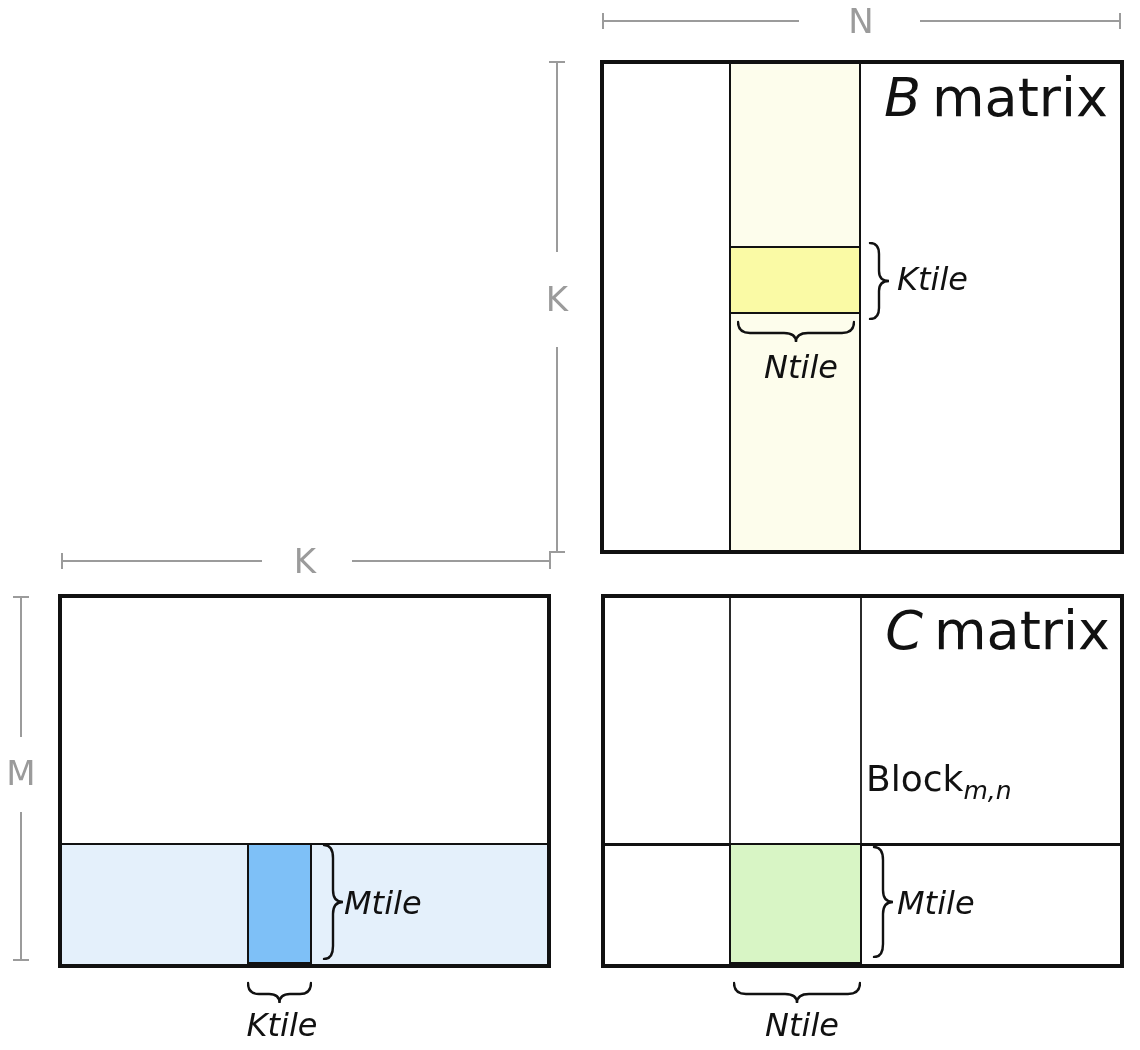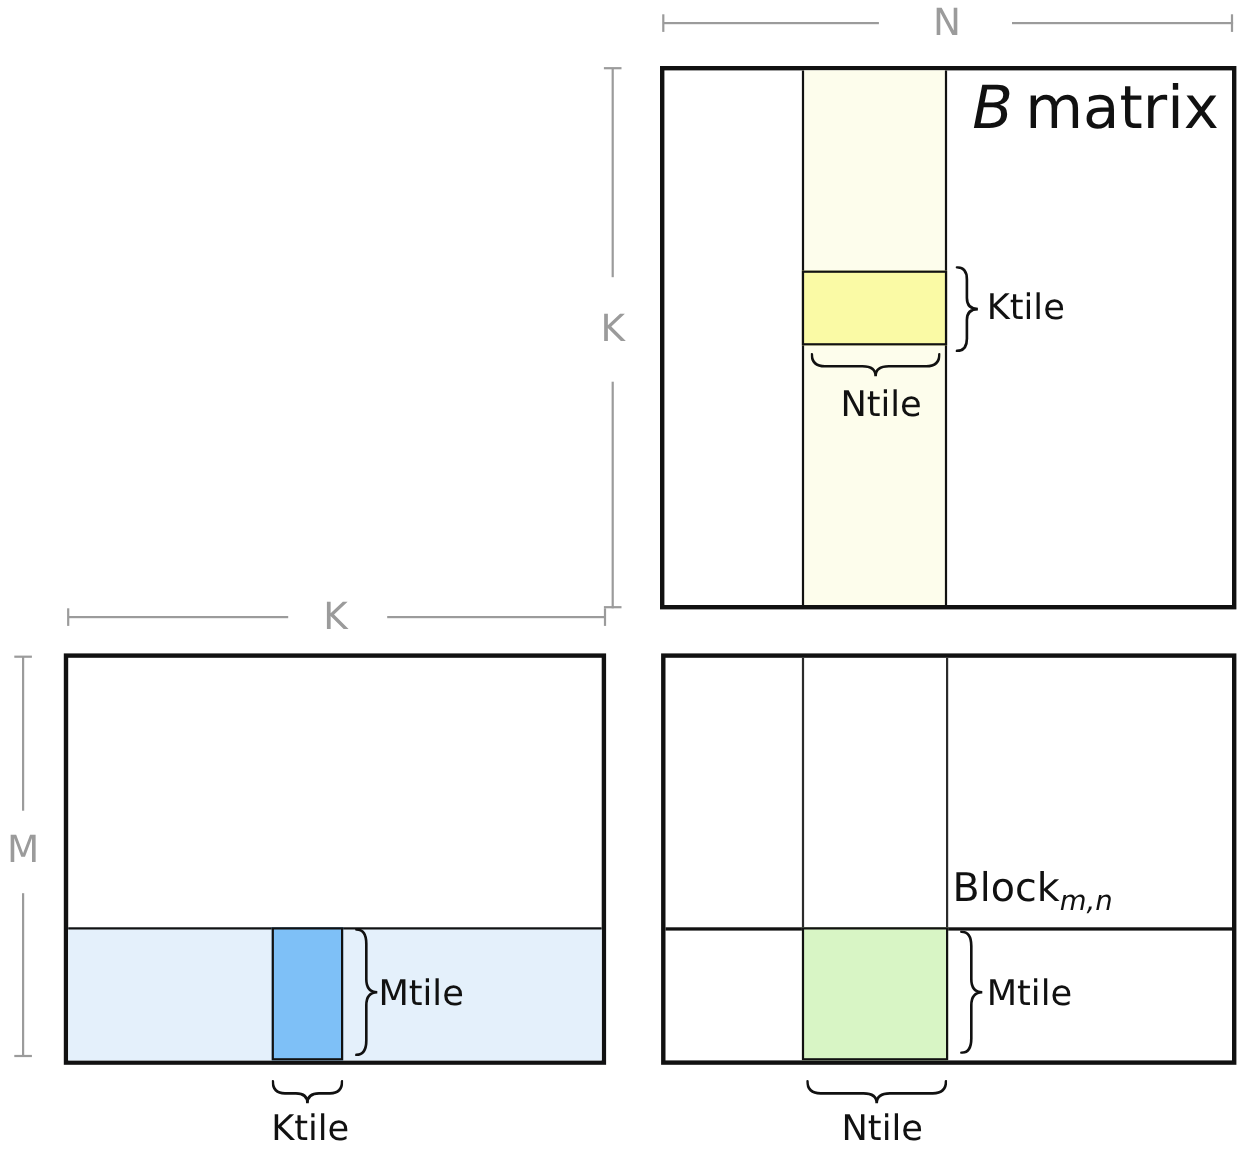--- a/index.html
+++ b/index.html
@@ -9,21 +9,21 @@
     height: 1050px;
     background: #ffffff;
     font-family: "DejaVu Sans", "Liberation Sans", sans-serif;
     overflow: hidden;
   }
   .abs { position:absolute; box-sizing:border-box; }
   .matrix-box { background:#ffffff; border:4px solid #111111; }
   .matrix-label { font-size:54px; color:#111111; text-align:right; white-space:nowrap; line-height:1.1; }
   .matrix-label .letter { font-style: italic; }
   .matrix-label .rest { margin-left: 11px; }
-  .tile-label { font-size:32px; color:#111111; white-space:nowrap; line-height:1.1; }
+  .tile-label { font-style: italic; font-size:32px; color:#111111; white-space:nowrap; line-height:1.1; }
   .tile-label.centered { text-align:center;padding-left:12px; }
   .dim-label { font-size:34px; color:#9b9b9b; text-align:center; line-height:1.1; }
   .seg { background:#9b9b9b; }
   .thinline { background:#2b2b2b; }
   .strip-line { background:#111111; }
   .block-label { font-size:36px; color:#111111; white-space:nowrap; line-height:1.1; }
   .block-label sub { font-style: italic; font-size:25px; }
   svg.brace { display:block; }
 </style>
 </head>
@@ -92,21 +92,24 @@
       <path d="M1,2 Q1,13 12,13 L22,13 Q32.5,13 32.5,22 Q32.5,13 43,13 L53,13 Q64,13 64,2" fill="none" stroke="#111" stroke-width="2.4" stroke-linecap="round"></path>
     </svg>
   </div>
   <div class="abs tile-label centered" style="left:214px; top:1008px; width:124px;">Ktile</div>
 
   <div class="abs matrix-box" style="left:601px; top:594px; width:523px; height:374px;"></div>
   <div class="abs thinline" style="left:729px; top:598px; width:1.5px; height:246px;"></div>
   <div class="abs thinline" style="left:860px; top:598px; width:1.5px; height:246px;"></div>
   <div class="abs strip-line" style="left:605px; top:843px; width:515px; height:3px;"></div>
   <div class="abs" style="left: 729px; top: 843px; width: 133px; height: 121px; border: 2.5px solid rgb(17, 17, 17); background: rgb(216, 245, 197);"></div>
-  <div class="abs block-label" style="left:866px; top:788px;">
+  <div class="abs matrix-label" style="left:850px; top:601px; width:260px;">
+    <span class="letter">C</span><span class="rest">matrix</span>
+  </div>
+  <div class="abs block-label" style="left:866px; top:759px;">
     <span>Block</span><sub>m,n</sub>
   </div>
 
   <div class="abs" style="left:870px; top:846px;">
     <svg class="brace" width="26" height="112" viewBox="0 0 26 112">
       <path d="M4,1 Q13,1 13,14 L13,44 Q13,56 23,56 Q13,56 13,68 L13,98 Q13,111 4,111" fill="none" stroke="#111" stroke-width="2.4" stroke-linecap="round"></path>
     </svg>
   </div>
   <div class="abs tile-label" style="left:897px; top:886px;">Mtile</div>
 

